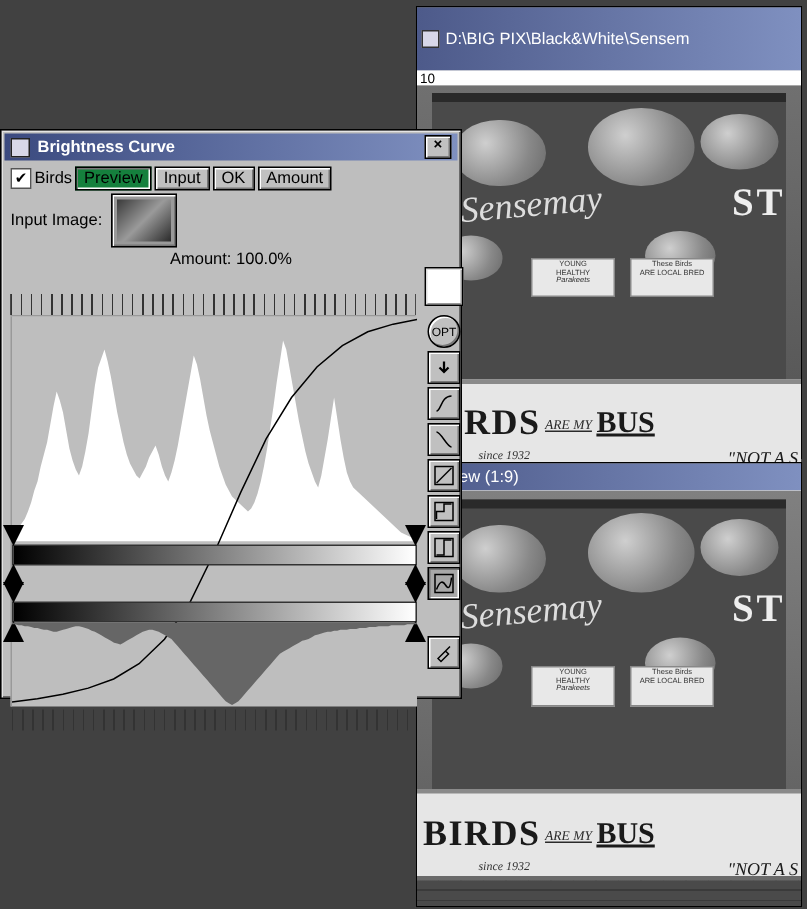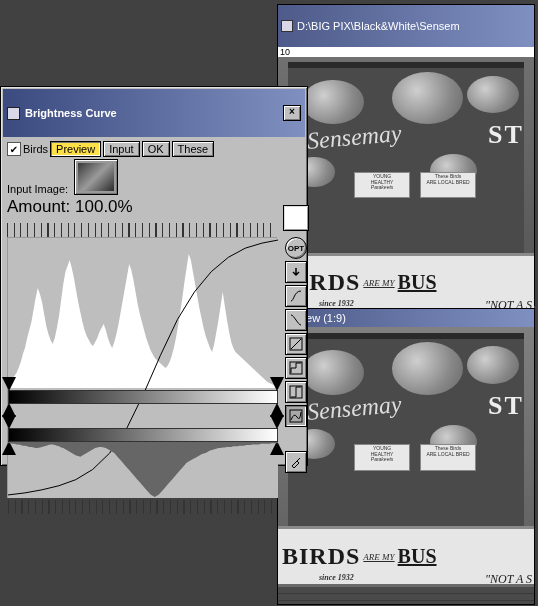--- a/index.html
+++ b/index.html
@@ -106,21 +106,21 @@
     inset 1px 1px 0 #e4e4e4,
     inset -1px -1px 0 #6a6a6a;
   box-sizing: border-box;
 }
 .dlg-titlebar {
   height: 18px;
   background: linear-gradient(to right, #3b4a7f, #7f90c0);
   color: #fff;
   display: flex;
   align-items: center;
-  padding: 15px 4px;
+  padding: 0 4px;
   font-weight: bold;
   font-size: 11px;
   margin: 2px;
 }
 .dlg-titlebar .sys-box {
   width: 11px; height: 11px;
   background: #d8d8e8;
   border: 1px solid #222;
   margin-right: 5px;
 }
@@ -161,46 +161,47 @@
 .btn3d {
   background: #c0c0c0;
   border: 1px solid #000;
   box-shadow: inset 1px 1px 0 #fff, inset -1px -1px 0 #777;
   padding: 1px 5px;
   font-size: 11px;
   cursor: pointer;
 }
 .btn3d.active {
   box-shadow: inset 1px 1px 0 #777, inset -1px -1px 0 #fff;
-  background: #fde047;
+  background: #15803d;
 }
 
 .input-image-row {
   display: flex;
-  align-items: flex-end;
+  align-items: center;
   gap: 6px;
   margin-bottom: 2px;
   font-size: 11px;
 }
 .thumb {
   width: 42px; height: 34px;
   border: 1px solid #000;
   box-shadow: inset 1px 1px 0 #fff, inset -1px -1px 0 #777;
   background: #999;
   position: relative;
   overflow: hidden;
 }
 .thumb-inner {
   position: absolute; inset: 3px;
   background: linear-gradient(135deg, #3a3a3a 0%, #9a9a9a 50%, #2a2a2a 100%);
 }
 
 .amount-row {
-  font-size: 17px;
-  margin-bottom: 6px;
+  font-size: 11px;
+  margin-bottom: 17px;
+  text-align: center;
 }
 
 .curve-area {
   position: relative;
   width: 270px;
   height: 298px;
   margin-top: 0;
 }
 
 .tick-row {
@@ -398,21 +399,20 @@
   text-decoration: underline;
 }
 .sf-since {
   position: absolute;
   left: 16%;
   bottom: 2px;
   font-family: cursive;
   font-style: italic;
   font-size: 8px;
   color: #333;
-  font-weight: bold;
 }
 .sf-notas {
   position: absolute;
   right: 2px;
   bottom: 6%;
   font-family: serif;
   font-style: italic;
   font-size: 12px;
   color: #1a1a1a;
 }
@@ -505,21 +505,21 @@
     </div>
   </div>
 
   <div class="dlg-content">
     <div class="button-row">
       <span class="chk">✔</span>
       <span>Birds</span>
       <span class="btn3d active">Preview</span>
       <span class="btn3d">Input</span>
       <span class="btn3d">OK</span>
-      <span class="btn3d">These</span>
+      <span class="btn3d">Amount</span>
     </div>
 
     <div class="input-image-row">
       <span>Input Image:</span>
       <div class="thumb">
           <div class="thumb-inner"></div>
         </div>
     </div>
 
     <div class="amount-row">Amount: 100.0%</div>
@@ -588,21 +588,21 @@
         <svg class="hist-down" width="270" height="60" style="top:204px">
           <polygon id="hist-lower-poly" fill="#666" stroke="none" points="0,0 0,1.2222222222222223 2.1259842519685037,1.2222222222222223 4.251968503937007,1.8333333333333333 6.377952755905512,1.8333333333333333 8.503937007874015,2.4444444444444446 10.62992125984252,2.4444444444444446 12.755905511811024,3.0555555555555554 14.881889763779528,3.6666666666666665 17.00787401574803,3.6666666666666665 19.133858267716533,4.277777777777778 21.25984251968504,4.888888888888889 23.385826771653544,4.888888888888889 25.511811023622048,5.5 27.637795275590552,6.111111111111111 29.763779527559056,6.111111111111111 31.88976377952756,5.5 34.01574803149606,4.888888888888889 36.14173228346457,4.277777777777778 38.26771653543307,3.6666666666666665 40.39370078740158,3.0555555555555554 42.51968503937008,2.4444444444444446 44.645669291338585,2.4444444444444446 46.77165354330709,3.0555555555555554 48.89763779527559,3.6666666666666665 51.023622047244096,4.277777777777778 53.1496062992126,5.5 55.275590551181104,6.111111111111111 57.40157480314961,7.333333333333333 59.52755905511811,8.555555555555555 61.653543307086615,9.777777777777779 63.77952755905512,11 65.90551181102363,12.222222222222221 68.03149606299212,13.444444444444445 70.15748031496062,14.055555555555554 72.28346456692914,14.666666666666666 74.40944881889764,13.444444444444445 76.53543307086613,12.222222222222221 78.66141732283464,11 80.78740157480316,9.777777777777779 82.91338582677166,8.555555555555555 85.03937007874016,7.333333333333333 87.16535433070865,6.111111111111111 89.29133858267717,5.5 91.41732283464567,4.888888888888889 93.54330708661418,4.888888888888889 95.66929133858267,5.5 97.79527559055119,6.111111111111111 99.92125984251969,7.333333333333333 102.04724409448819,8.555555555555555 104.17322834645668,9.777777777777779 106.2992125984252,11 108.4251968503937,13.444444444444445 110.55118110236221,15.888888888888888 112.6771653543307,18.333333333333332 114.80314960629921,20.77777777777778 116.92913385826772,23.22222222222222 119.05511811023622,25.666666666666668 121.18110236220473,28.111111111111107 123.30708661417323,30.555555555555557 125.43307086614173,33 127.55905511811024,35.44444444444445 129.68503937007873,37.888888888888886 131.81102362204726,40.33333333333333 133.93700787401576,42.77777777777778 136.06299212598424,45.22222222222222 138.18897637795274,47.66666666666667 140.31496062992125,50.11111111111111 142.44094488188975,52.55555555555556 144.56692913385828,53.77777777777778 146.69291338582678,55 148.8188976377953,53.77777777777778 150.9448818897638,52.55555555555556 153.07086614173227,50.11111111111111 155.19685039370077,47.66666666666667 157.32283464566927,45.22222222222222 159.44881889763778,42.77777777777778 161.5748031496063,40.33333333333333 163.70078740157481,37.888888888888886 165.82677165354332,35.44444444444445 167.95275590551182,33 170.07874015748033,30.555555555555557 172.2047244094488,28.111111111111107 174.3307086614173,25.666666666666668 176.4566929133858,23.22222222222222 178.58267716535434,20.77777777777778 180.70866141732284,19.555555555555557 182.83464566929135,18.333333333333332 184.96062992125985,17.11111111111111 187.08661417322836,15.888888888888888 189.21259842519683,14.666666666666666 191.33858267716533,13.444444444444445 193.46456692913384,12.222222222222221 195.59055118110237,11.61111111111111 197.71653543307087,11 199.84251968503938,9.777777777777779 201.96850393700788,8.555555555555555 204.09448818897638,7.944444444444444 206.2204724409449,7.333333333333333 208.34645669291336,6.722222222222222 210.47244094488187,6.111111111111111 212.5984251968504,6.111111111111111 214.7244094488189,5.5 216.8503937007874,5.5 218.9763779527559,4.888888888888889 221.10236220472441,4.888888888888889 223.22834645669292,4.888888888888889 225.3543307086614,4.277777777777778 227.4803149606299,4.277777777777778 229.60629921259843,4.277777777777778 231.73228346456693,3.6666666666666665 233.85826771653544,3.6666666666666665 235.98425196850394,3.6666666666666665 238.11023622047244,3.0555555555555554 240.23622047244095,3.0555555555555554 242.36220472440945,3.0555555555555554 244.48818897637793,2.4444444444444446 246.61417322834646,2.4444444444444446 248.74015748031496,2.4444444444444446 250.86614173228347,2.4444444444444446 252.99212598425197,1.8333333333333333 255.11811023622047,1.8333333333333333 257.244094488189,1.8333333333333333 259.37007874015745,1.8333333333333333 261.496062992126,1.8333333333333333 263.6220472440945,1.2222222222222223 265.748031496063,1.2222222222222223 267.8740157480315,1.2222222222222223 270,1.2222222222222223 270,0"></polygon>
         </svg>
 
         <div class="tick-row-bottom"></div>
       </div>
 
       <div class="color-swatch-top"></div>
 
       <div class="toolcol">
-        <div class="toolbtn" style="font-size:8px;font-weight:bold;border-radius:11px;">OPT</div>
+        <div class="toolbtn" style="font-size:8px;font-weight:normal;border-radius:11px;">OPT</div>
         <div class="toolbtn">
             <svg width="12" height="12">
               <path d="M6 2v6M3 6l3 3 3-3" stroke="#000" fill="none" stroke-width="1.5"></path>
             </svg>
           </div>
         <div class="toolbtn">
             <svg width="14" height="14">
               <path d="M2 12 C5 12 5 2 12 2" stroke="#000" fill="none"></path>
             </svg>
           </div>

